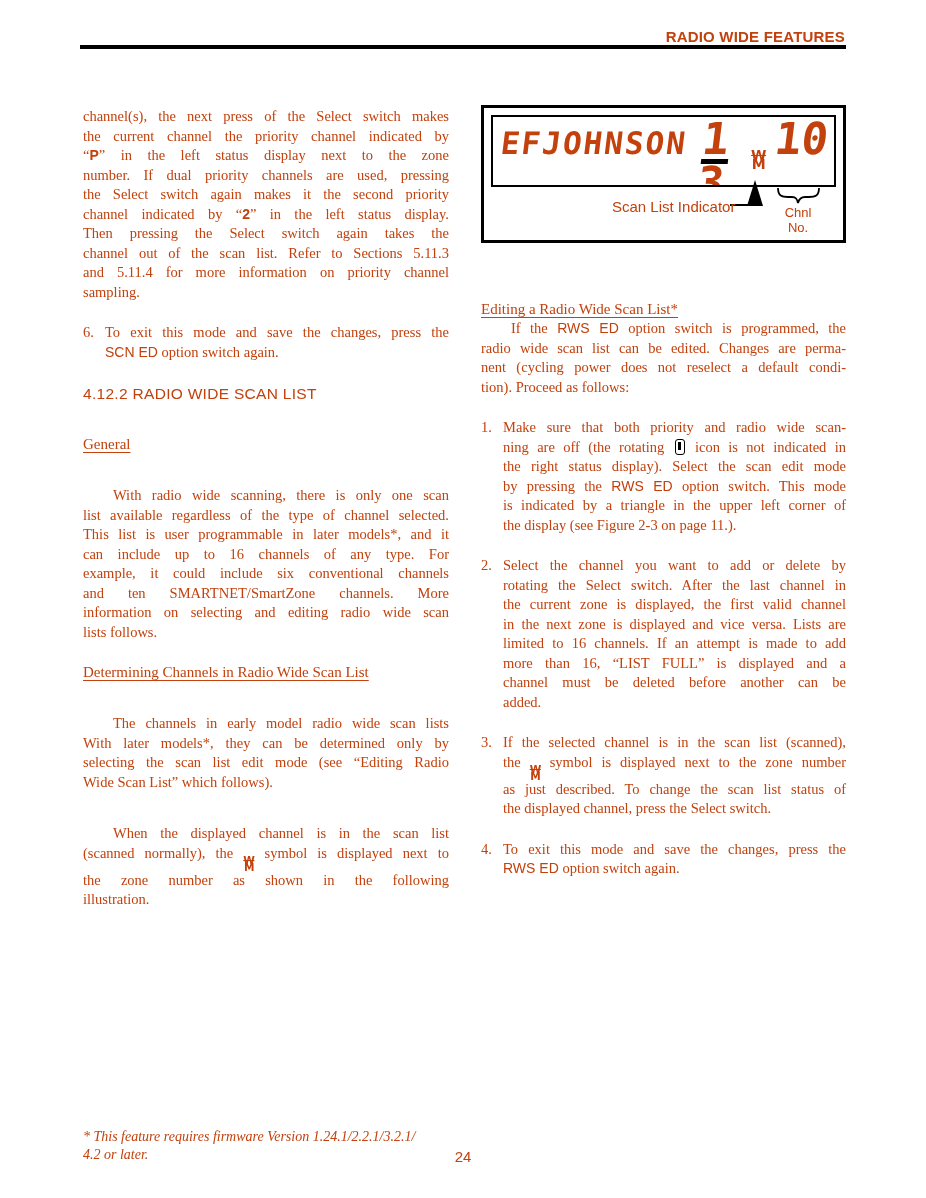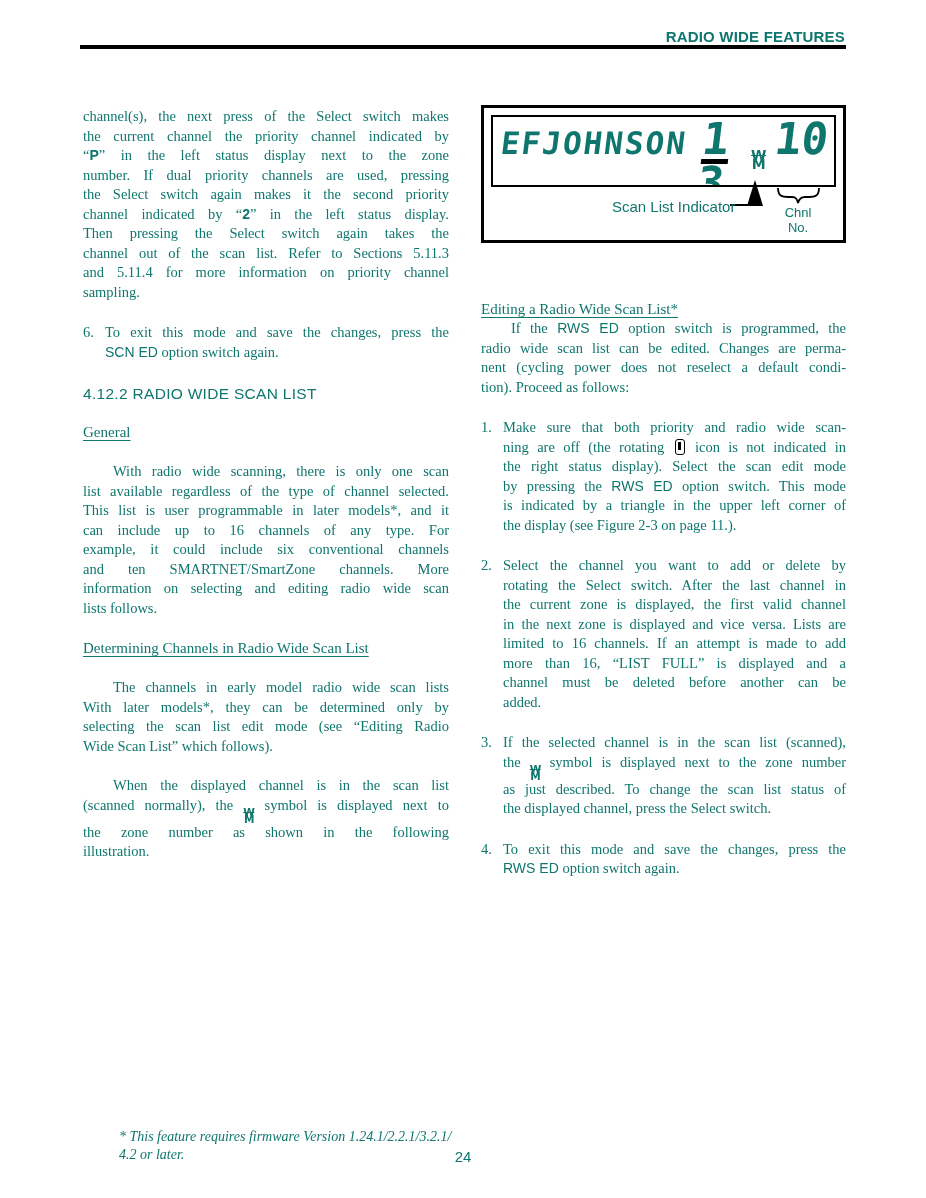--- a/index.html
+++ b/index.html
@@ -1,17 +1,17 @@
 <!DOCTYPE html>
 <html><head>
 <meta charset="utf-8">
 <style>
   html,body { margin:0; padding:0; background:#ffffff; }
   .page { position:relative; width:926px; height:1198px; background:#fff;
-          font-family:"Liberation Serif", serif; color:#0f766e; overflow:hidden; }
+          font-family:"Liberation Serif", serif; color:#c2410c; overflow:hidden; }
 
   
   .header-title { position:absolute; top:28px; right:81px;
     font-family:"Liberation Sans", sans-serif; font-weight:bold; font-size:15px; letter-spacing:.2px; }
   .header-rule { position:absolute; top:45px; left:80px; width:766px; height:4px; background:#000; }
 
   
   .col-left  { position:absolute; left:83px;  top:107px; width:366px; }
   .col-right { position:absolute; left:481px; top:105px; width:365px; }
 
@@ -20,21 +20,21 @@
   .line.last { text-align-last:left; }
   .line.ind  { padding-left:30px; }
 
   .sans  { font-family:"Liberation Sans", sans-serif; font-size:14px; }
   .bsans { font-family:"Liberation Sans", sans-serif; font-size:14px; font-weight:bold; }
 
   .section-heading { font-family:"Liberation Sans", sans-serif; font-size:15.5px; letter-spacing:.3px;
                      line-height:19px; margin-top:22px; }
   .u-heading { font-size:15px; line-height:19px; text-decoration:underline; text-underline-offset:3px; }
 
-  .blk20 { margin-top:20px; } .blk21 { margin-top:21px; } .blk22 { margin-top:22px; }
+  .blk20 { margin-top:32px; } .blk21 { margin-top:21px; } .blk22 { margin-top:22px; }
 
   .list-item { position:relative; padding-left:22px; margin-top:21px; }
   .list-item .num { position:absolute; left:0; top:0; }
 
   
   .scan-sym { display:inline-flex; flex-direction:column; align-items:center;
     font-family:"DejaVu Sans", sans-serif; font-weight:bold; font-size:10.5px;
     line-height:7px; vertical-align:-6px; letter-spacing:-.5px; }
   .scan-sym::before { content:"W"; text-decoration:line-through; }
   .scan-sym::after  { content:"M"; }
@@ -55,21 +55,21 @@
   .lcd-sym { align-self:center; margin:18px 0 0 5px; font-size:14px; line-height:9px; }
   .lcd-chan { font-size:44px; line-height:1; margin-left:9px; }
   .fig-overlay { position:absolute; left:0; top:0; pointer-events:none; }
   .callout-label { position:absolute; left:128px; top:90px;
     font-family:Liberation Sans, sans-serif; font-size:15px; white-space:nowrap; }
   .chnl-label { position:absolute; left:293px; top:97px; width:42px; text-align:center;
     font-family:"Liberation Sans", sans-serif; font-size:13px; line-height:15px; }
 
   
   .footnote { position:absolute; left:83px; top:1128px; width:400px;
-    font-style:italic; font-size:14px; line-height:18px;margin-left:36px; }
+    font-style:italic; font-size:14px; line-height:18px; }
   .page-number { position:absolute; left:0; right:0; top:1148px; text-align:center;
     font-family:"Liberation Sans", sans-serif; font-size:15px; }
 </style>
 </head>
 <body>
 
 <div class="page">
 
   <div class="header-title">RADIO WIDE FEATURES</div>
   <div class="header-rule"></div>

